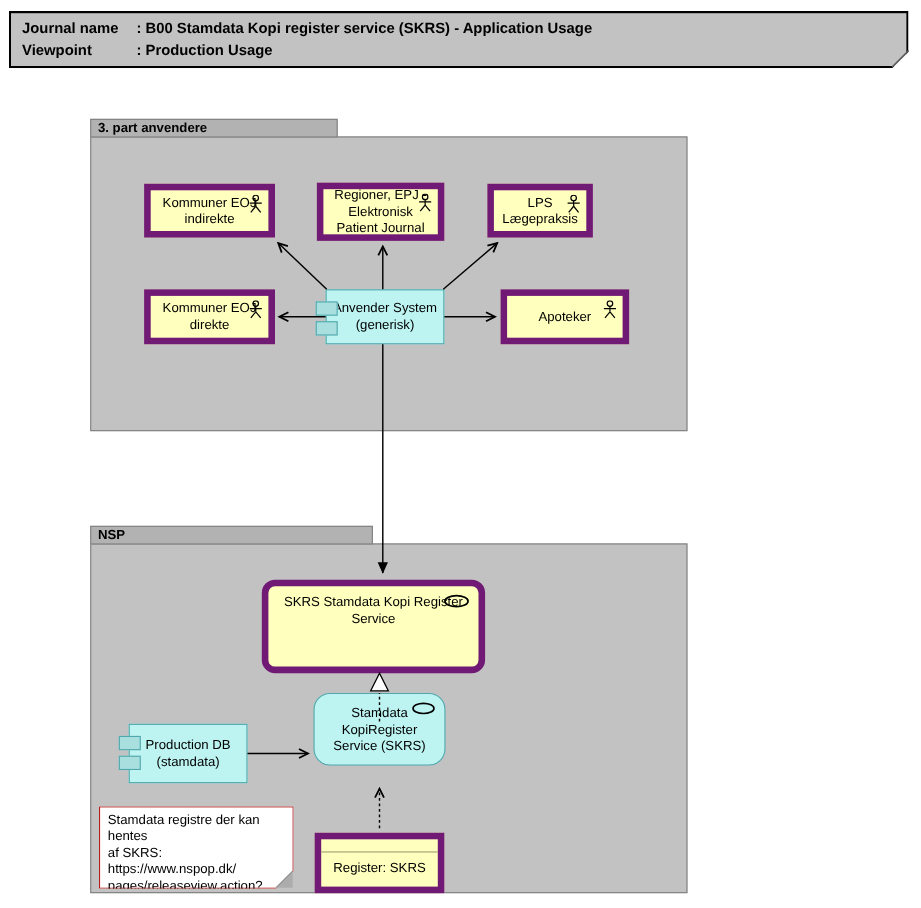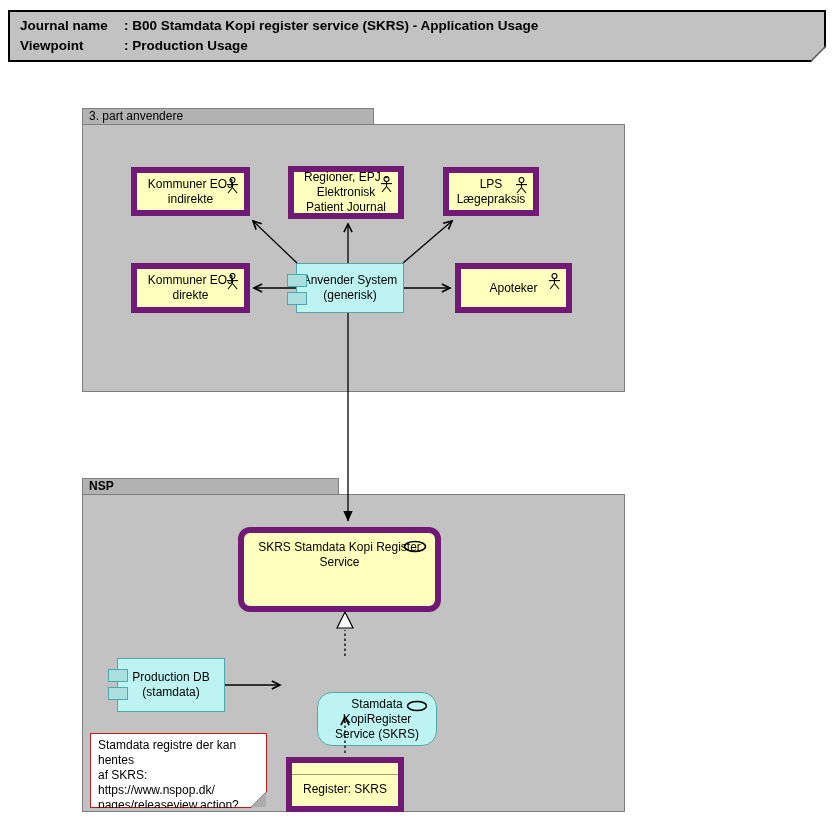--- a/index.html
+++ b/index.html
@@ -12,42 +12,42 @@
                padding:4px 0 0 10px;
                clip-path: polygon(0 0,100% 0,100% calc(100% - 15px),calc(100% - 15px) 100%,0 100%); }
   .title-row { font-weight:bold; font-size:13.5px; line-height:20px; white-space:pre; }
   .title-label { display:inline-block; width:104px; }
 
   
   .group-tab  { position:absolute; background:#B2B2B2; border:1px solid #7F7F7F;
                 box-sizing:border-box; font-size:12px; line-height:15px; padding-left:6px; z-index:1; }
   .group-body { position:absolute; background:#C2C2C2; border:1px solid #7F7F7F;
                 box-sizing:border-box; z-index:0; }
-  #g1-tab  { left:82px; top:108px; width:292px; height:17px; }
+  #g1-tab  { left:82px; top:108px; width:225px; height:17px;font-weight:bold; }
   #g1-body { left:82px; top:124px; width:543px; height:268px; }
   #g2-tab  { left:82px; top:478px; width:257px; height:17px;font-weight:bold; }
   #g2-body { left:82px; top:494px; width:543px; height:318px; }
 
   
   .node { position:absolute; box-sizing:border-box; display:flex; align-items:center;
           justify-content:center; text-align:center; font-size:12px; line-height:15px; z-index:2; }
   .lbl  { white-space:pre-line; }
   .yellow { background:#FFFFBE; border:6px solid #701a75; }
   .cyan   { background:#BDF4F2; border:1px solid #4FA8AC; }
 
   #n1 { left:131px; top:167px; width:119px; height:49px; }
   #n2 { left:288px; top:166px; width:116px; height:53px; }
   #n3 { left:443px; top:167px; width:96px; height:49px; }
   #n4 { left:131px; top:263px; width:119px; height:50px; }
   #n5 { left:296px; top:263px; width:108px; height:50px; }
   #n6 { left:455px; top:263px; width:117px; height:50px; }
   #n7 { left:238px; top:527px; width:203px; height:85px; border-radius:12px;
         align-items:flex-start; padding-top:7px; }
   #n8 { left:117px; top:658px; width:108px; height:54px; }
-  #n9 { left:285px; top:692px; width:120px; height:54px; border-radius:15px;margin-left:32px; }
+  #n9 { left:285px; top:630px; width:120px; height:66px; border-radius:15px; }
   #n10{ left:286px; top:757px; width:118px; height:55px; padding-top:10px; }
 
   .actor-icon { position:absolute; top:4px; right:5px; line-height:0; }
   .oval-icon  { position:absolute; top:7px; right:8px; line-height:0; }
   .comp-tab   { position:absolute; left:-10px; width:20px; height:13px;
                 background:#A9DFDF; border:1px solid #4FA8AC; box-sizing:border-box; }
   .comp-tab.t1 { top:10px; } .comp-tab.t2 { top:28px; }
   .data-divider { position:absolute; left:0; top:11px; width:100%; height:0;
                   border-top:1px solid #9D9D72; }
 

